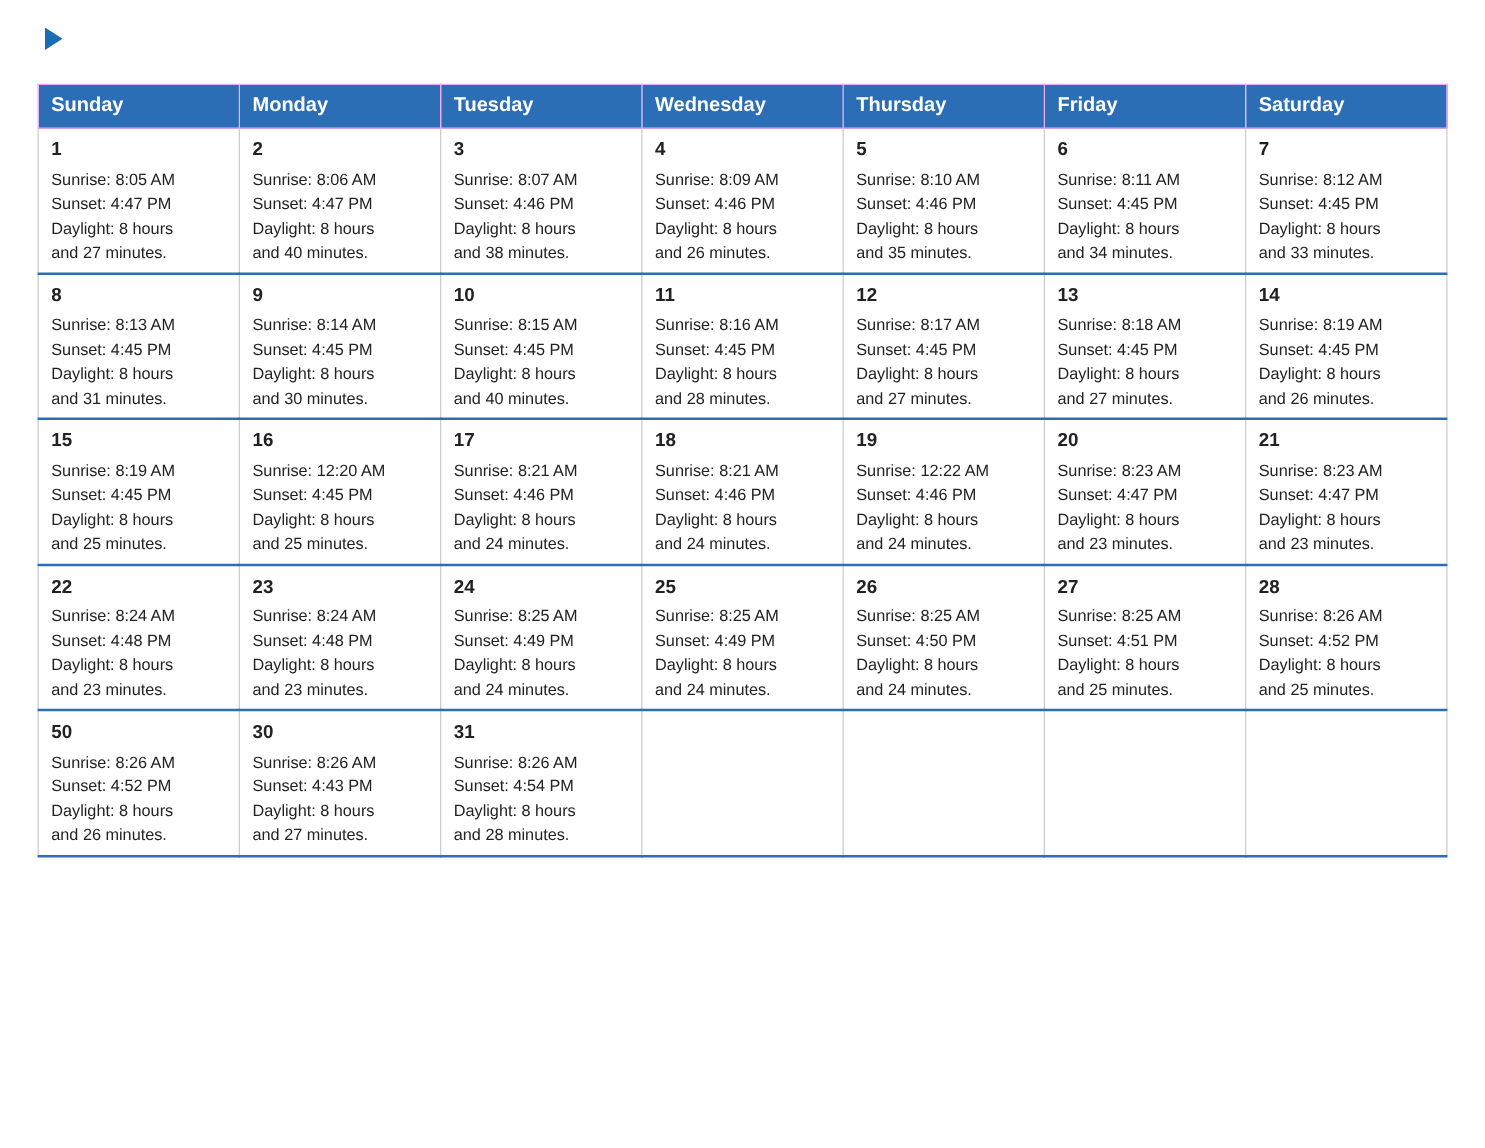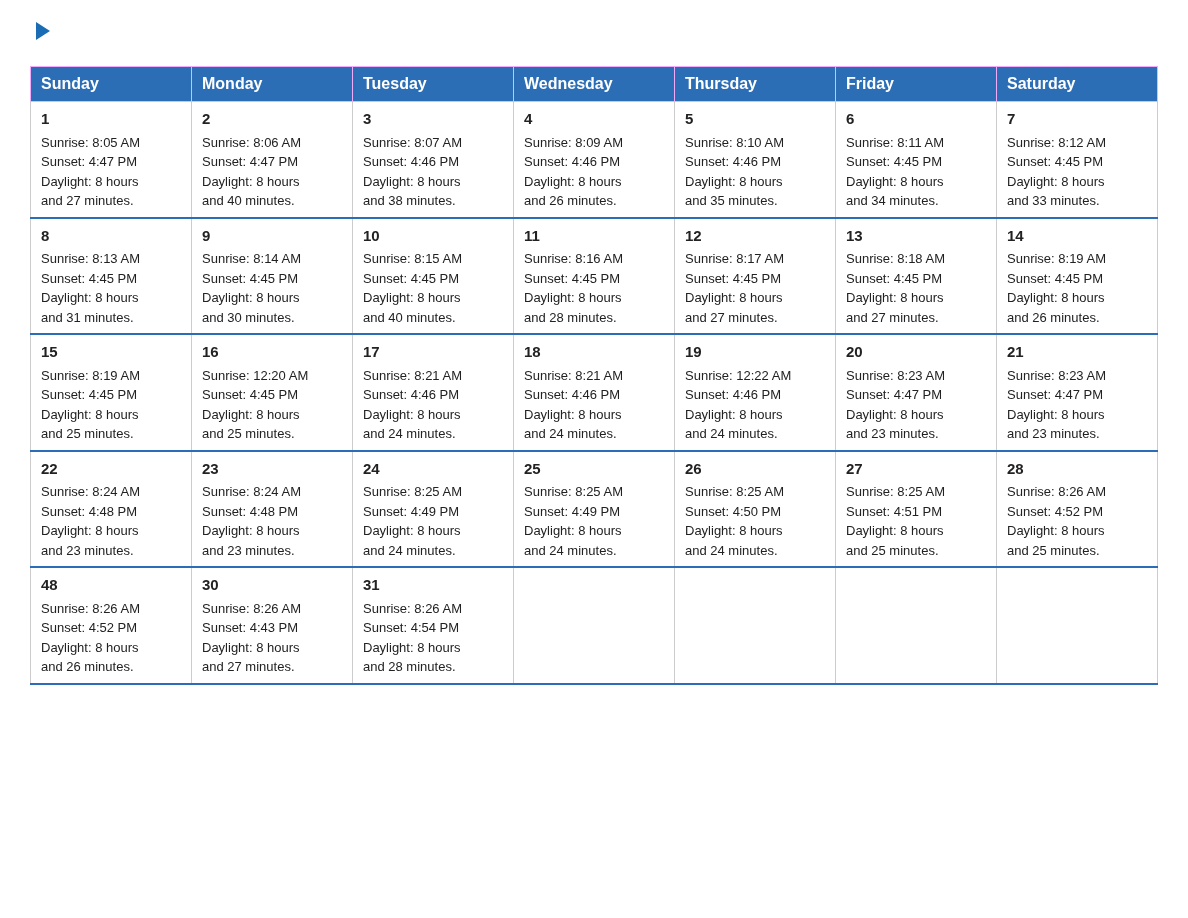--- a/index.html
+++ b/index.html
@@ -322,21 +322,21 @@
         <td>
           <span class="day-num">28</span>
           <span class="day-info">Sunrise: 8:26 AM</span><br>
           <span class="day-info">Sunset: 4:52 PM</span><br>
           <span class="day-info">Daylight: 8 hours</span><br>
           <span class="day-info">and 25 minutes.</span>
         </td>
       </tr>
       <tr>
         <td>
-          <span class="day-num">48</span>
+          <span class="day-num">50</span>
           <span class="day-info">Sunrise: 8:26 AM</span><br>
           <span class="day-info">Sunset: 4:52 PM</span><br>
           <span class="day-info">Daylight: 8 hours</span><br>
           <span class="day-info">and 26 minutes.</span>
         </td>
         <td>
           <span class="day-num">30</span>
           <span class="day-info">Sunrise: 8:26 AM</span><br>
           <span class="day-info">Sunset: 4:43 PM</span><br>
           <span class="day-info">Daylight: 8 hours</span><br>

